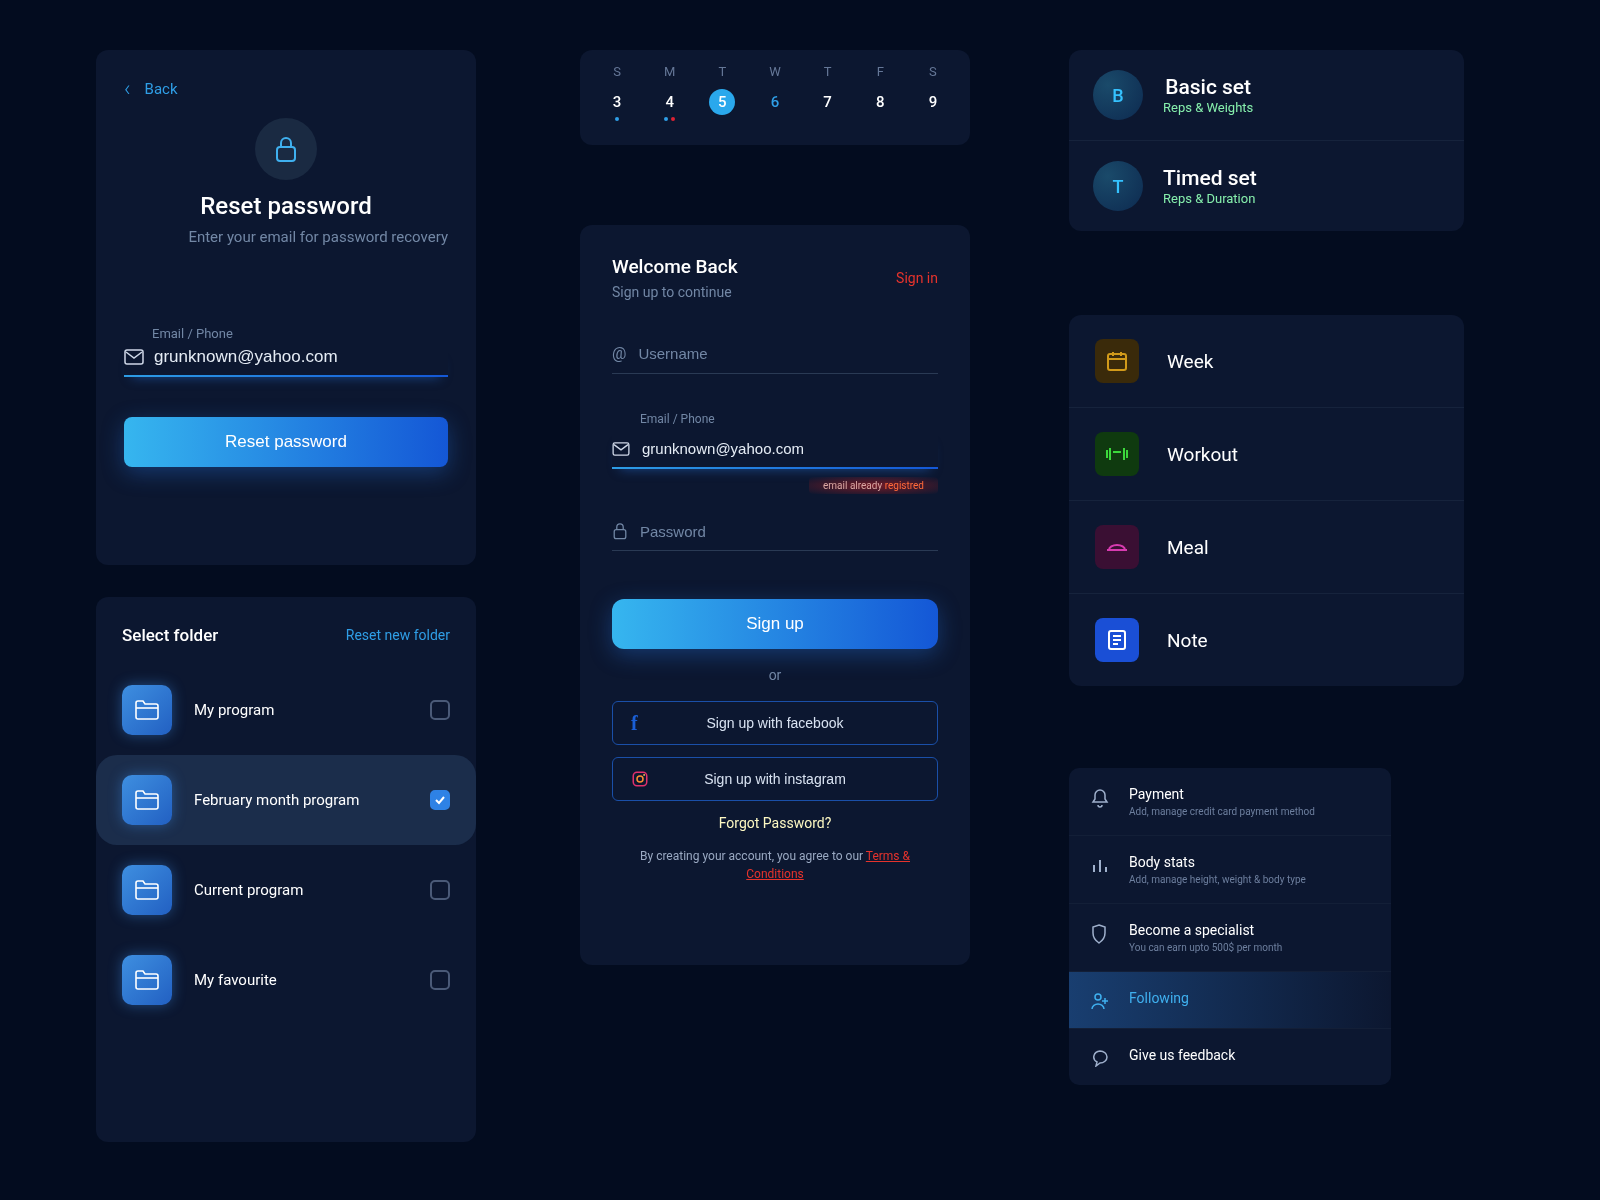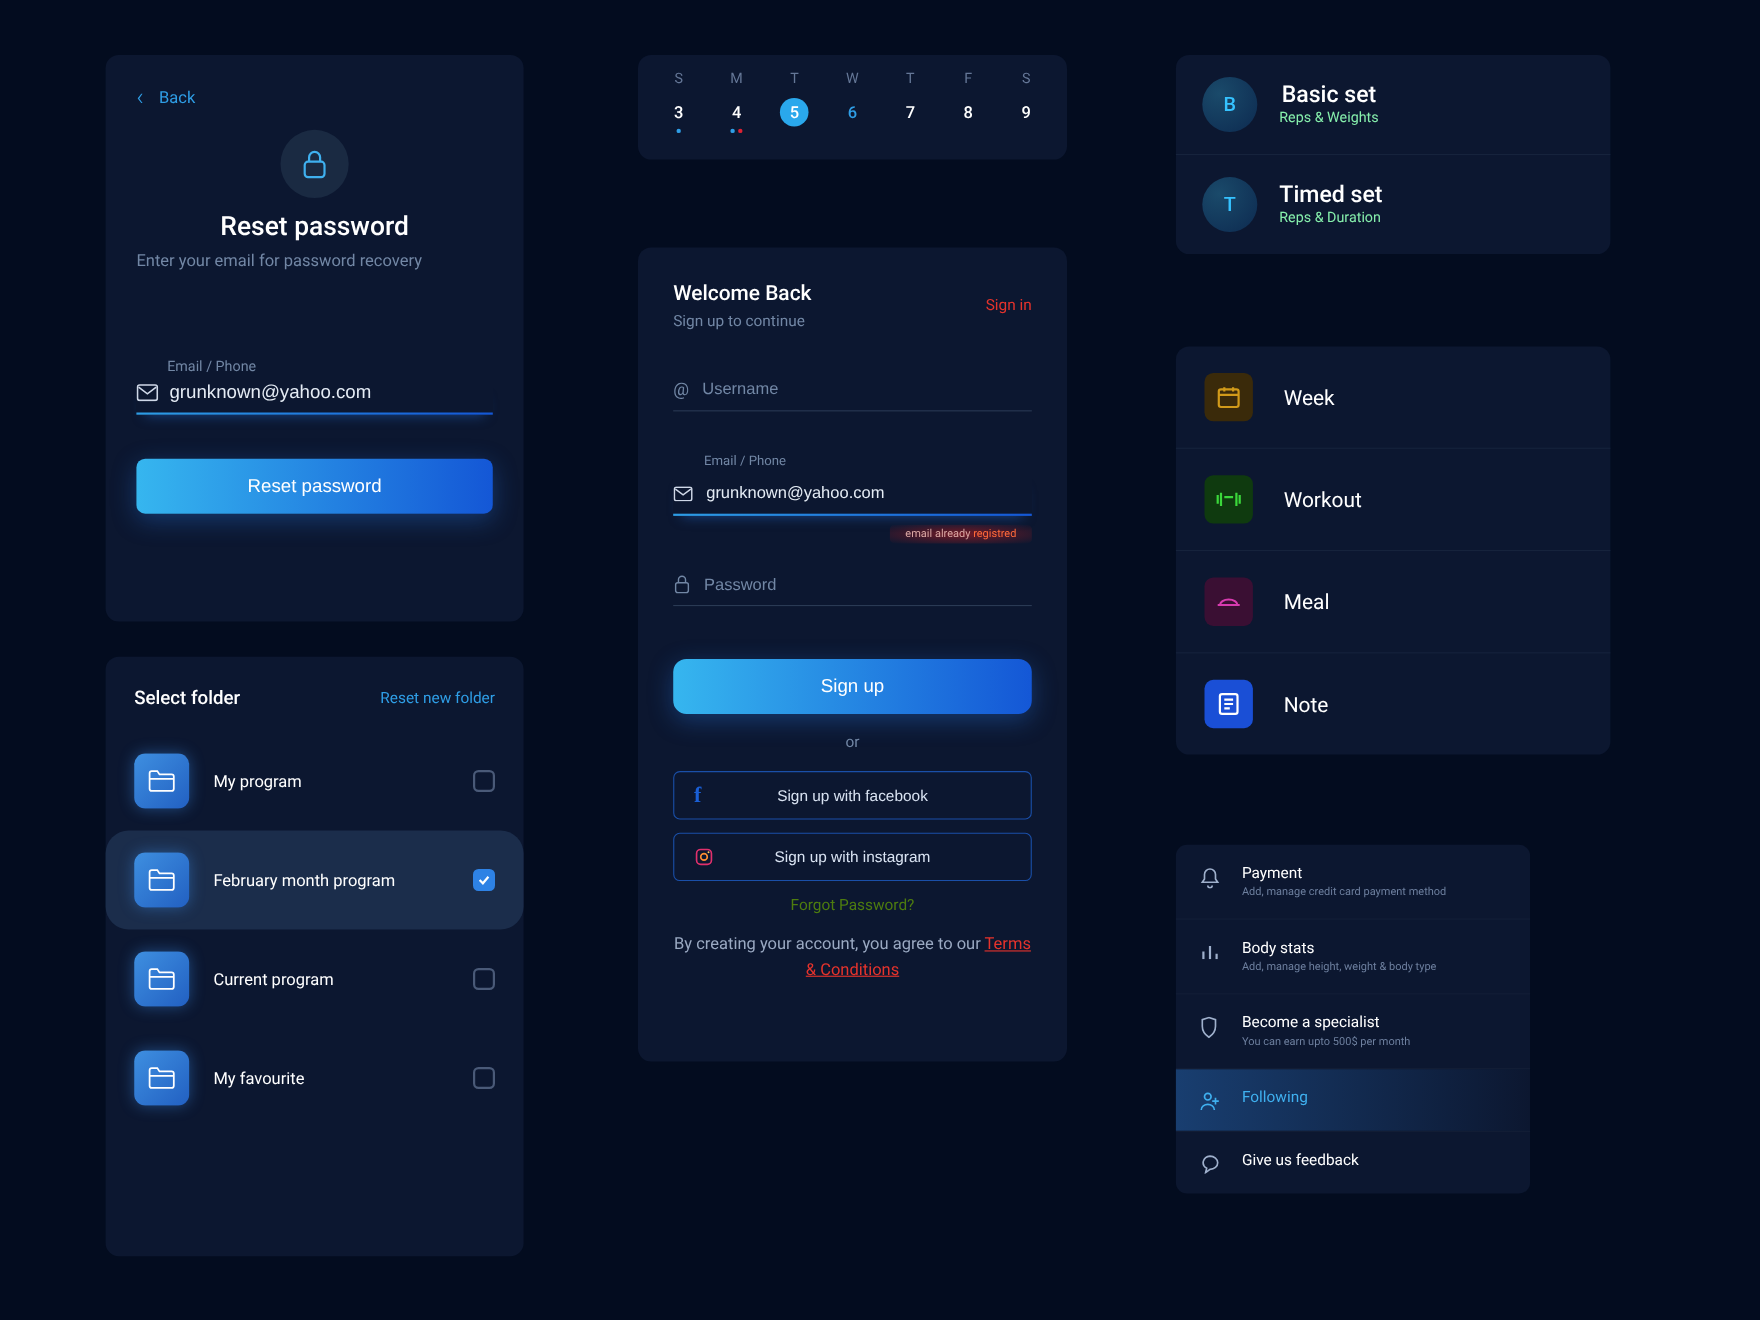--- a/index.html
+++ b/index.html
@@ -17,21 +17,21 @@
     border-radius: 12px;
     position: absolute;
   }
 
   
   .reset-card { left: 96px; top: 50px; width: 380px; height: 515px; padding: 28px; }
   .back-row { display:flex; align-items:center; gap:14px; color:#2f9ee6; font-size:15px; cursor:pointer; }
   .chev { font-size: 22px; line-height:1; font-weight:300; color:#2f9ee6; }
   .lock-circle { width:62px; height:62px; border-radius:50%; background:#1a2a42; display:flex; align-items:center; justify-content:center; margin:18px auto 12px; }
   .reset-title { text-align:center; font-size:24px; font-weight:500; margin-bottom:8px; }
-  .reset-sub { text-align:left; font-size:15px; color:#7287a5; }
+  .reset-sub { text-align:right; font-size:15px; color:#7287a5; }
   .field-wrap { margin-top:80px; }
   .field-label { font-size:13px; color:#7287a5; margin-left:28px; margin-bottom:6px; }
   .field-row { display:flex; align-items:center; gap:10px; border-bottom:2px solid; border-image: linear-gradient(90deg,#2d9de5,#1457d6) 1; padding-bottom:8px; box-shadow: 0 8px 12px -8px rgba(40,120,230,.5);}
   .field-row input { background:transparent; border:none; outline:none; color:#e5ecf5; font-size:17px; flex:1; }
   .primary-btn { margin-top:40px; width:100%; height:50px; border:none; border-radius:8px; background: linear-gradient(90deg,#36b6ef,#1457d6); color:#fff; font-size:17px; font-weight:500; cursor:pointer; box-shadow: 0 6px 22px rgba(40,120,230,.35);}
   
   
   .folder-card { left:96px; top:597px; width:380px; height:545px; }
   .folder-head { display:flex; justify-content:space-between; align-items:center; padding:28px 26px 20px; }
   .folder-head .t { font-size:17px; font-weight:500; }
@@ -66,22 +66,22 @@
   .su-field.glow { border-bottom:2px solid transparent; border-image: linear-gradient(90deg,#2d9de5,#1457d6) 1; box-shadow: 0 8px 12px -8px rgba(40,120,230,.5);}
   .su-field input { background:transparent; border:none; outline:none; color:#e5ecf5; font-size:15px; flex:1; }
   .su-field input::placeholder { color:#7287a5; }
   .sm-label { font-size:12px; color:#7287a5; margin-left:28px; margin-top:38px; }
   .err-pill { margin-top:8px; margin-left:auto; width:fit-content; background: radial-gradient(ellipse at center, rgba(200,30,30,.55), rgba(200,30,30,0)); padding:3px 14px; border-radius:4px; font-size:10px; }
   .err-pill .e1 { color:#d9a7a3; } .err-pill .e2 { color:#ff6a3a; }
   .su-btn { margin-top:48px;border-radius:12px; }
   .or { text-align:center; color:#7287a5; font-size:14px; margin:18px 0; }
   .outline-btn { width:100%; height:44px; border:1px solid #1a4fa8; background:transparent; border-radius:6px; color:#d9e3f2; font-size:14px; display:flex; align-items:center; justify-content:center; gap:12px; cursor:pointer; margin-bottom:12px; position:relative;}
   .outline-btn .ic { position:absolute; left:18px; }
-  .forgot { text-align:center; color:#4d7c0f; font-size:14px; margin-top:14px; cursor:pointer; }
-  .terms { text-align:center; font-size:15px; color:#9aa9c2; margin-top:16px; line-height:1.5;}
+  .forgot { text-align:center; color:#fef9c3; font-size:14px; margin-top:14px; cursor:pointer; }
+  .terms { text-align:center; font-size:12px; color:#9aa9c2; margin-top:16px; line-height:1.5;}
   .terms a { color:#e6332c; text-decoration:underline; }
 
   
   .sets { left:1069px; top:50px; width:395px; border-radius:12px; background:#0c1730; position:absolute; }
   .set-row { display:flex; align-items:center; gap:20px; padding:20px 24px; cursor:pointer;}
   .set-row + .set-row { border-top:1px solid #16233c; }
   .set-av { width:50px; height:50px; border-radius:50%; background: radial-gradient(circle at 30% 30%, #1a4a6a, #0d2a50); display:flex; align-items:center; justify-content:center; color:#35c2ff; font-size:18px; font-weight:500;}
   .set-t { font-size:21px; font-weight:500;text-align:center; }
   .set-s { font-size:13px; color:#86efac; margin-top:1px; }
 

